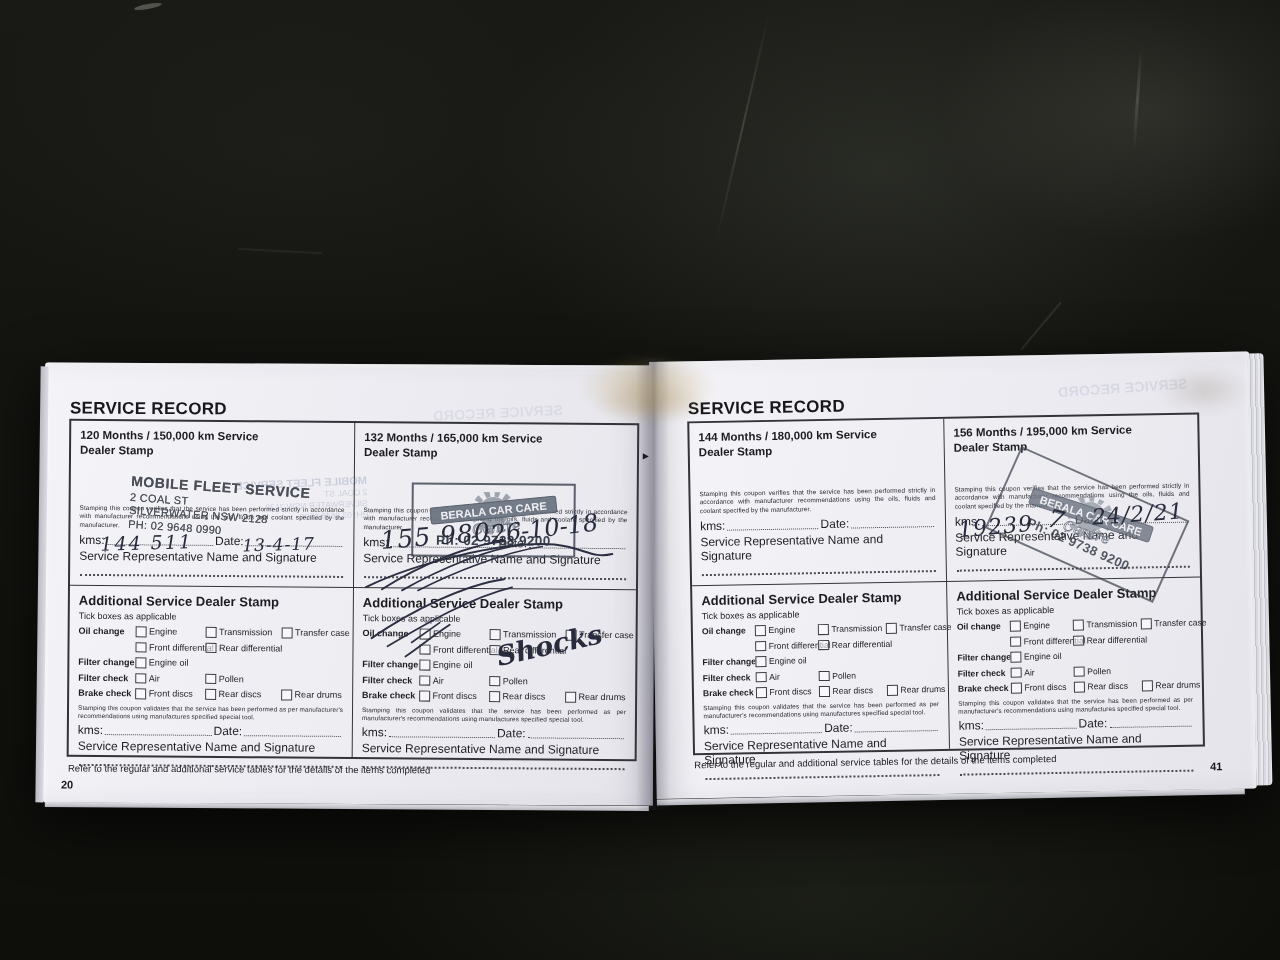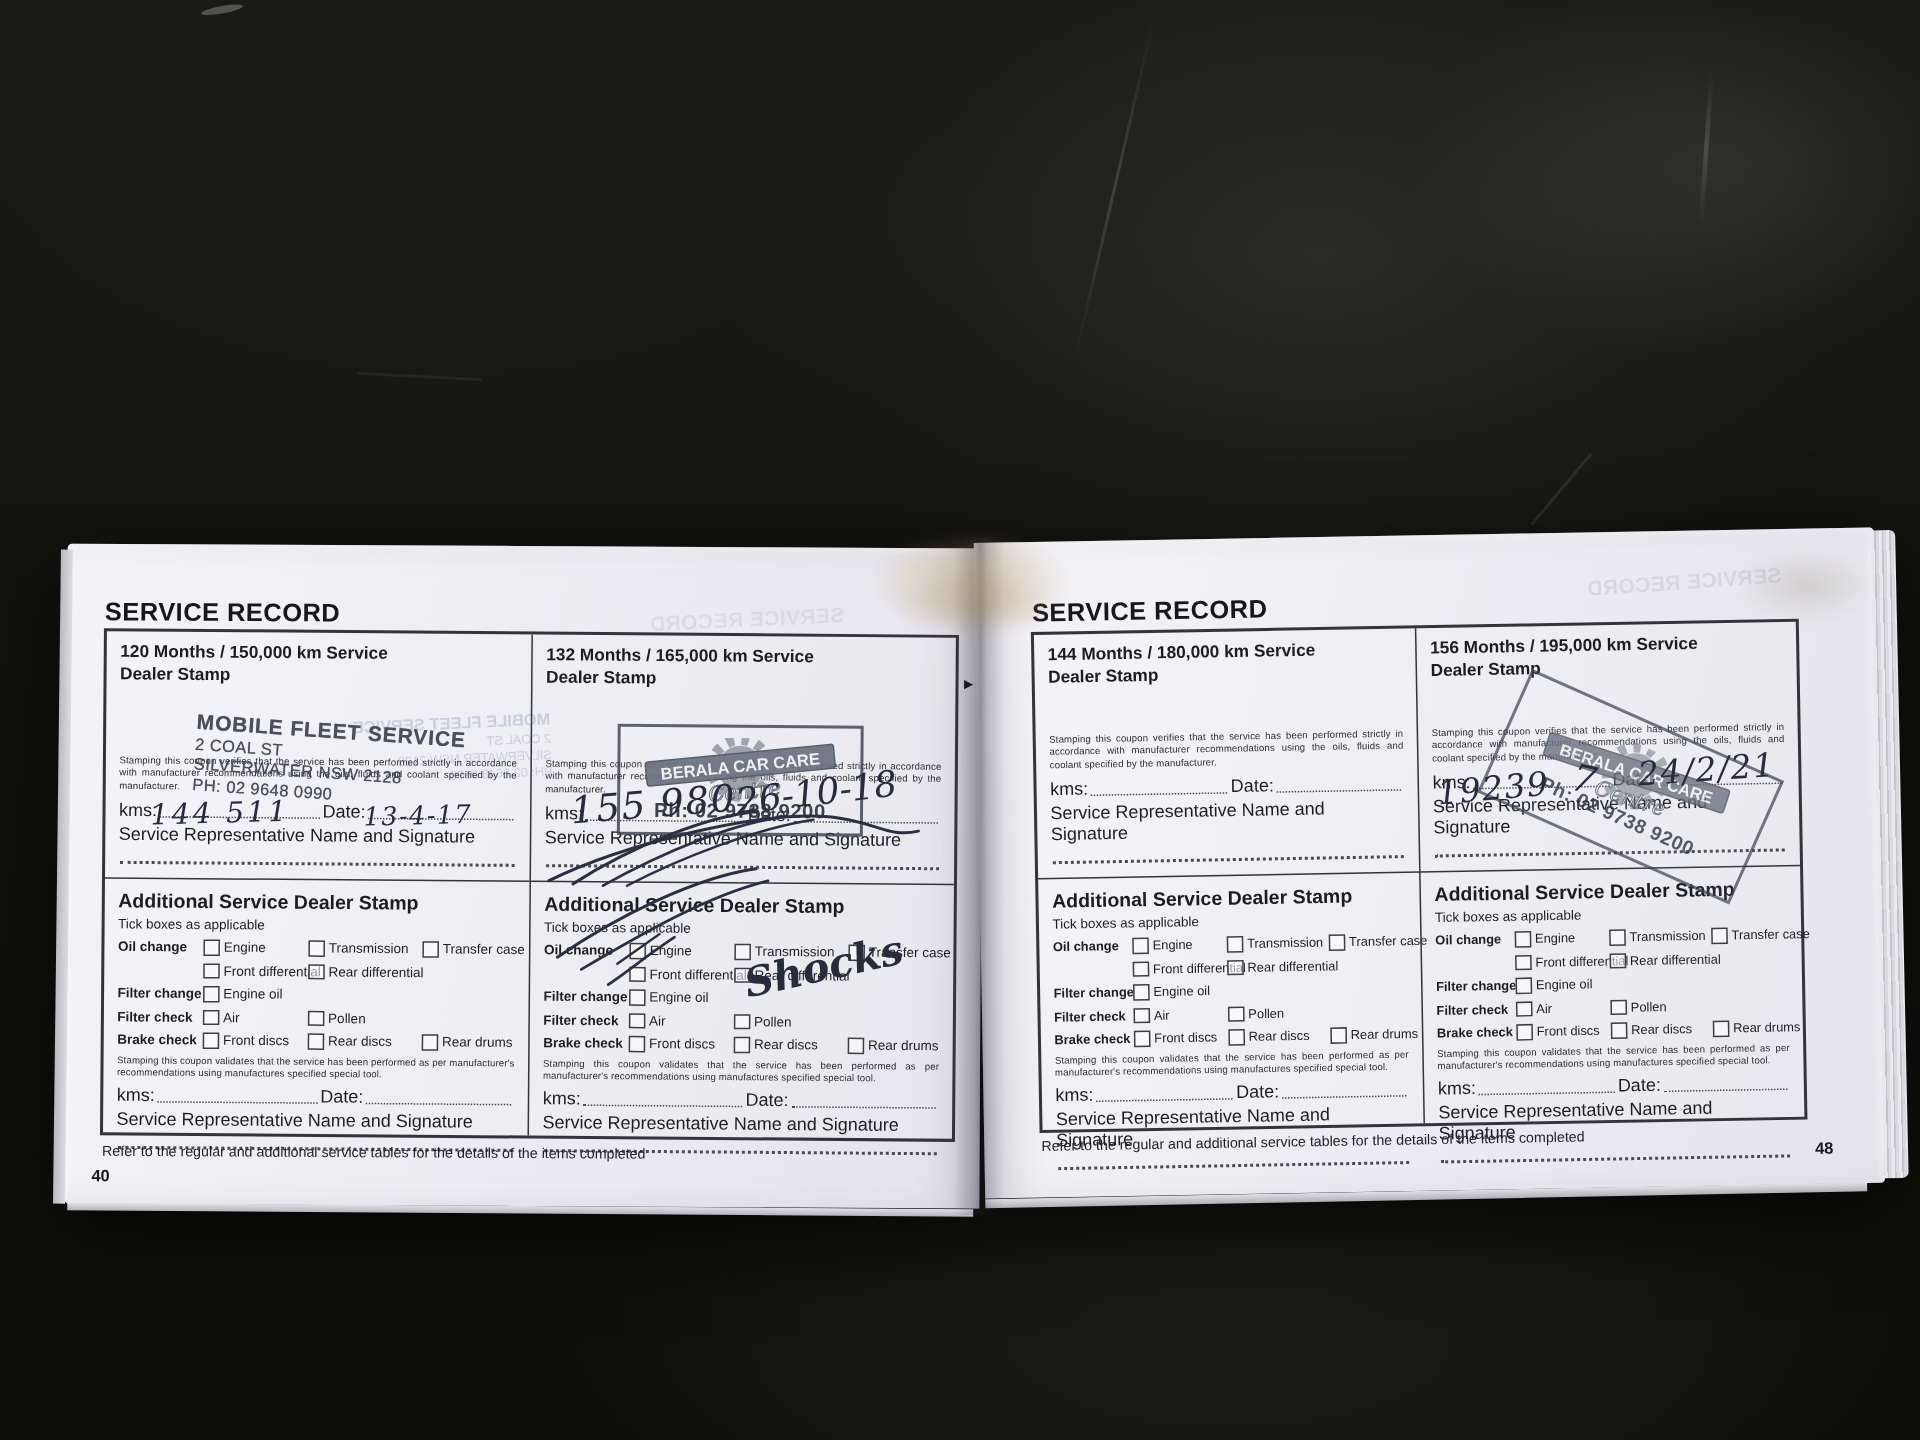--- a/index.html
+++ b/index.html
@@ -312,21 +312,21 @@
               <span class="dots"></span>
     <span class="klab">Date:</span>
               <span class="dots short"></span>
   </div>
   <div class="rep">Service Representative Name and Signature</div>
   <div class="dotline"></div>
 </div>
       </div>
 
       <div class="pg-footer" style="left:25px;top:400px;">Refer to the regular and additional service tables for the details of the items completed</div>
-      <div class="pg-num" style="left:18px;top:416px;">40</div>
+      <div class="pg-num" style="left:18px;top:416px;">20</div>
     </div>
 
     <div class="page page-right">
       <div class="pg-title" style="left:38px;top:38px;">SERVICE RECORD</div>
       <div class="ghost gtitle" style="left:408px;top:26px;opacity:.11;">SERVICE RECORD</div>
 
       <div class="svc-table rt">
 
         <div class="cell coupon">
           <div class="cp-head">144 Months / 180,000 km Service</div>
@@ -507,21 +507,21 @@
               <span class="dots"></span>
     <span class="klab">Date:</span>
               <span class="dots short"></span>
   </div>
   <div class="rep">Service Representative Name and Signature</div>
   <div class="dotline"></div>
 </div>
       </div>
 
       <div class="pg-footer" style="left:38px;top:398px;">Refer to the regular and additional service tables for the details of the items completed</div>
-      <div class="pg-num" style="right:34px;top:408px;">48</div>
+      <div class="pg-num" style="right:34px;top:408px;">41</div>
     </div>
 
     <div class="spine"></div>
     <div class="stain stain-a"></div>
     <div class="stain stain-b"></div>
     <div class="stain stain-c"></div>
   </div>
 </div>
 
 </body></html>

